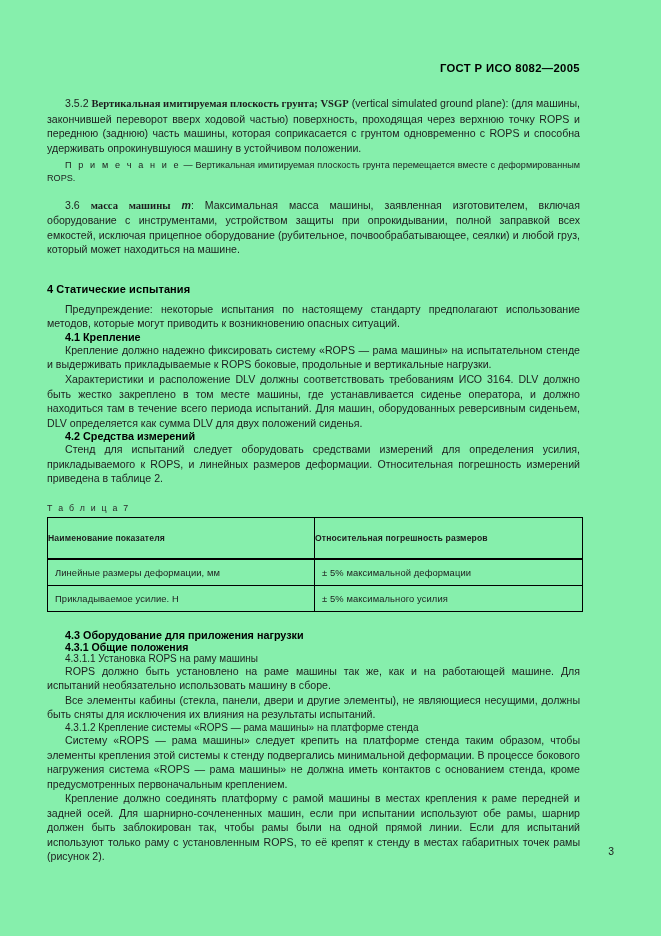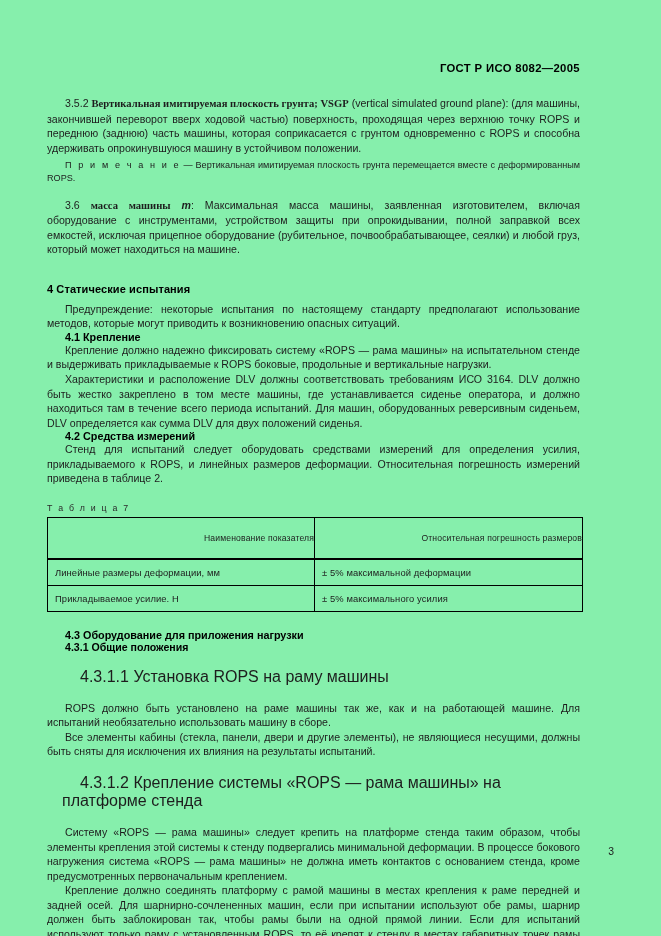--- a/index.html
+++ b/index.html
@@ -79,23 +79,23 @@
     color: #000;
   }
   .h3 {
     font-size: 10.6px;
     font-weight: bold;
     margin: 0;
     text-indent: 18px;
     color: #000;
   }
   .h4 {
-    font-size: 16px;
+    font-size: 10px;
     font-weight: normal;
-    margin: 15px;
+    margin: 0;
     text-indent: 18px;
     color: #1d1d1d;
   }
 
   .gap-sm { height: 7px; }
   .gap-md { height: 12px; }
   .gap-lg { height: 17px; }
 
   
   .table-caption {
@@ -109,23 +109,23 @@
     width: 533px;
     table-layout: fixed;
   }
   table.gost td, table.gost th {
     border: 1px solid #000;
     padding: 0;
     vertical-align: middle;
   }
   table.gost thead th {
     border-bottom: 2px solid #000;
-    font-weight: normal;
+    font-weight: bold;
     font-size: 8.6px;
-    text-align: right;
+    text-align: left;
     height: 40px;
     color: #1d1d1d;
     letter-spacing: 0.15px;
   }
   table.gost tbody td {
     font-size: 9.4px;
     height: 25px;
     padding-left: 7px;
     color: #1d1d1d;
     letter-spacing: 0.1px;

